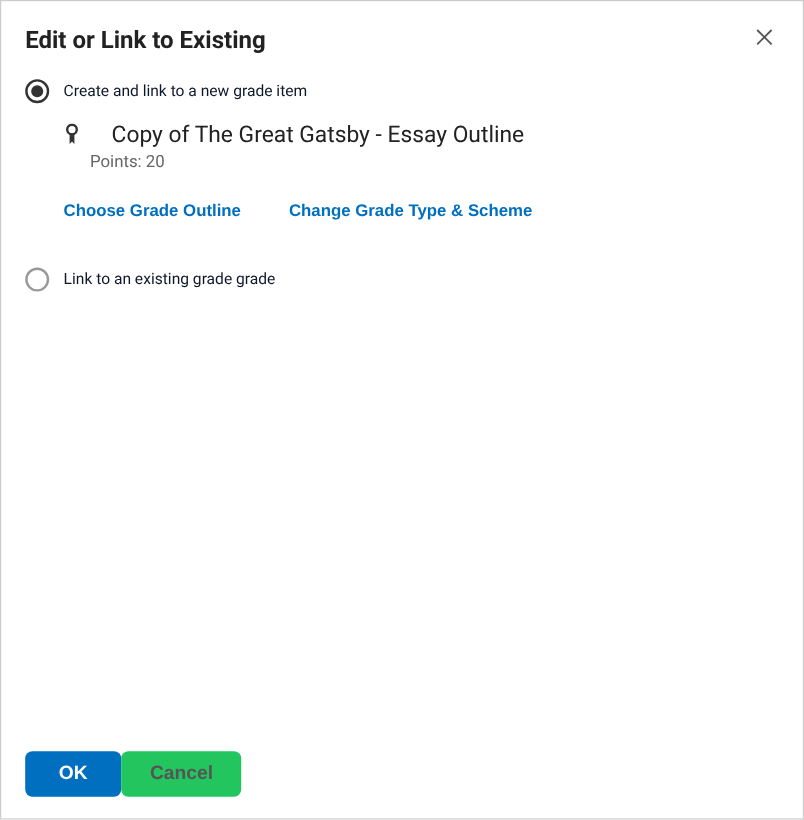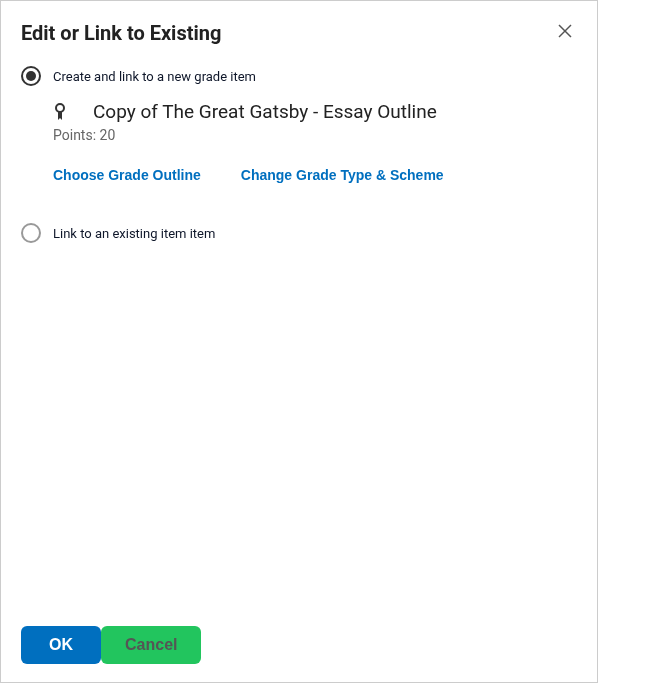--- a/index.html
+++ b/index.html
@@ -7,21 +7,21 @@
       margin: 0;
       padding: 0;
     }
     body {
       font-family: -apple-system, BlinkMacSystemFont, "Segoe UI", Roboto, Arial, sans-serif;
       background: #fff;
       width: 670px;
       height: 683px;
     }
     .dialog {
-      width: 598px;
+      width: 670px;
       height: 683px;
       border: 1px solid #ccc;
       display: flex;
       flex-direction: column;
       position: relative;
     }
     .header {
       display: flex;
       justify-content: space-between;
       align-items: center;
@@ -98,20 +98,21 @@
       color: #333;
       flex-shrink: 0;
     }
     .grade-item-title {
       font-size: 19px;
       color: #222;
     }
     .points-label {
       font-size: 14px;
       color: #666;
+      margin-left: 22px;
       margin-top: 4px;
     }
     .link-row {
       margin-left: 32px;
       display: flex;
       gap: 40px;
       margin-bottom: 40px;
     }
     .link-action {
       color: #006fbf;
@@ -183,21 +184,21 @@
       <div class="points-label">Points: 20</div>
     </div>
 
     <div class="link-row">
       <button class="link-action">Choose Grade Outline</button>
       <button class="link-action">Change Grade Type &amp; Scheme</button>
     </div>
 
     <div class="radio-row second">
       <span class="radio"></span>
-      <span class="radio-label">Link to an existing item item</span>
+      <span class="radio-label">Link to an existing grade grade</span>
     </div>
 
   </div>
 
   <div class="footer">
     <button class="btn btn-primary">OK</button>
     <button class="btn btn-secondary">Cancel</button>
   </div>
 </div>
 

